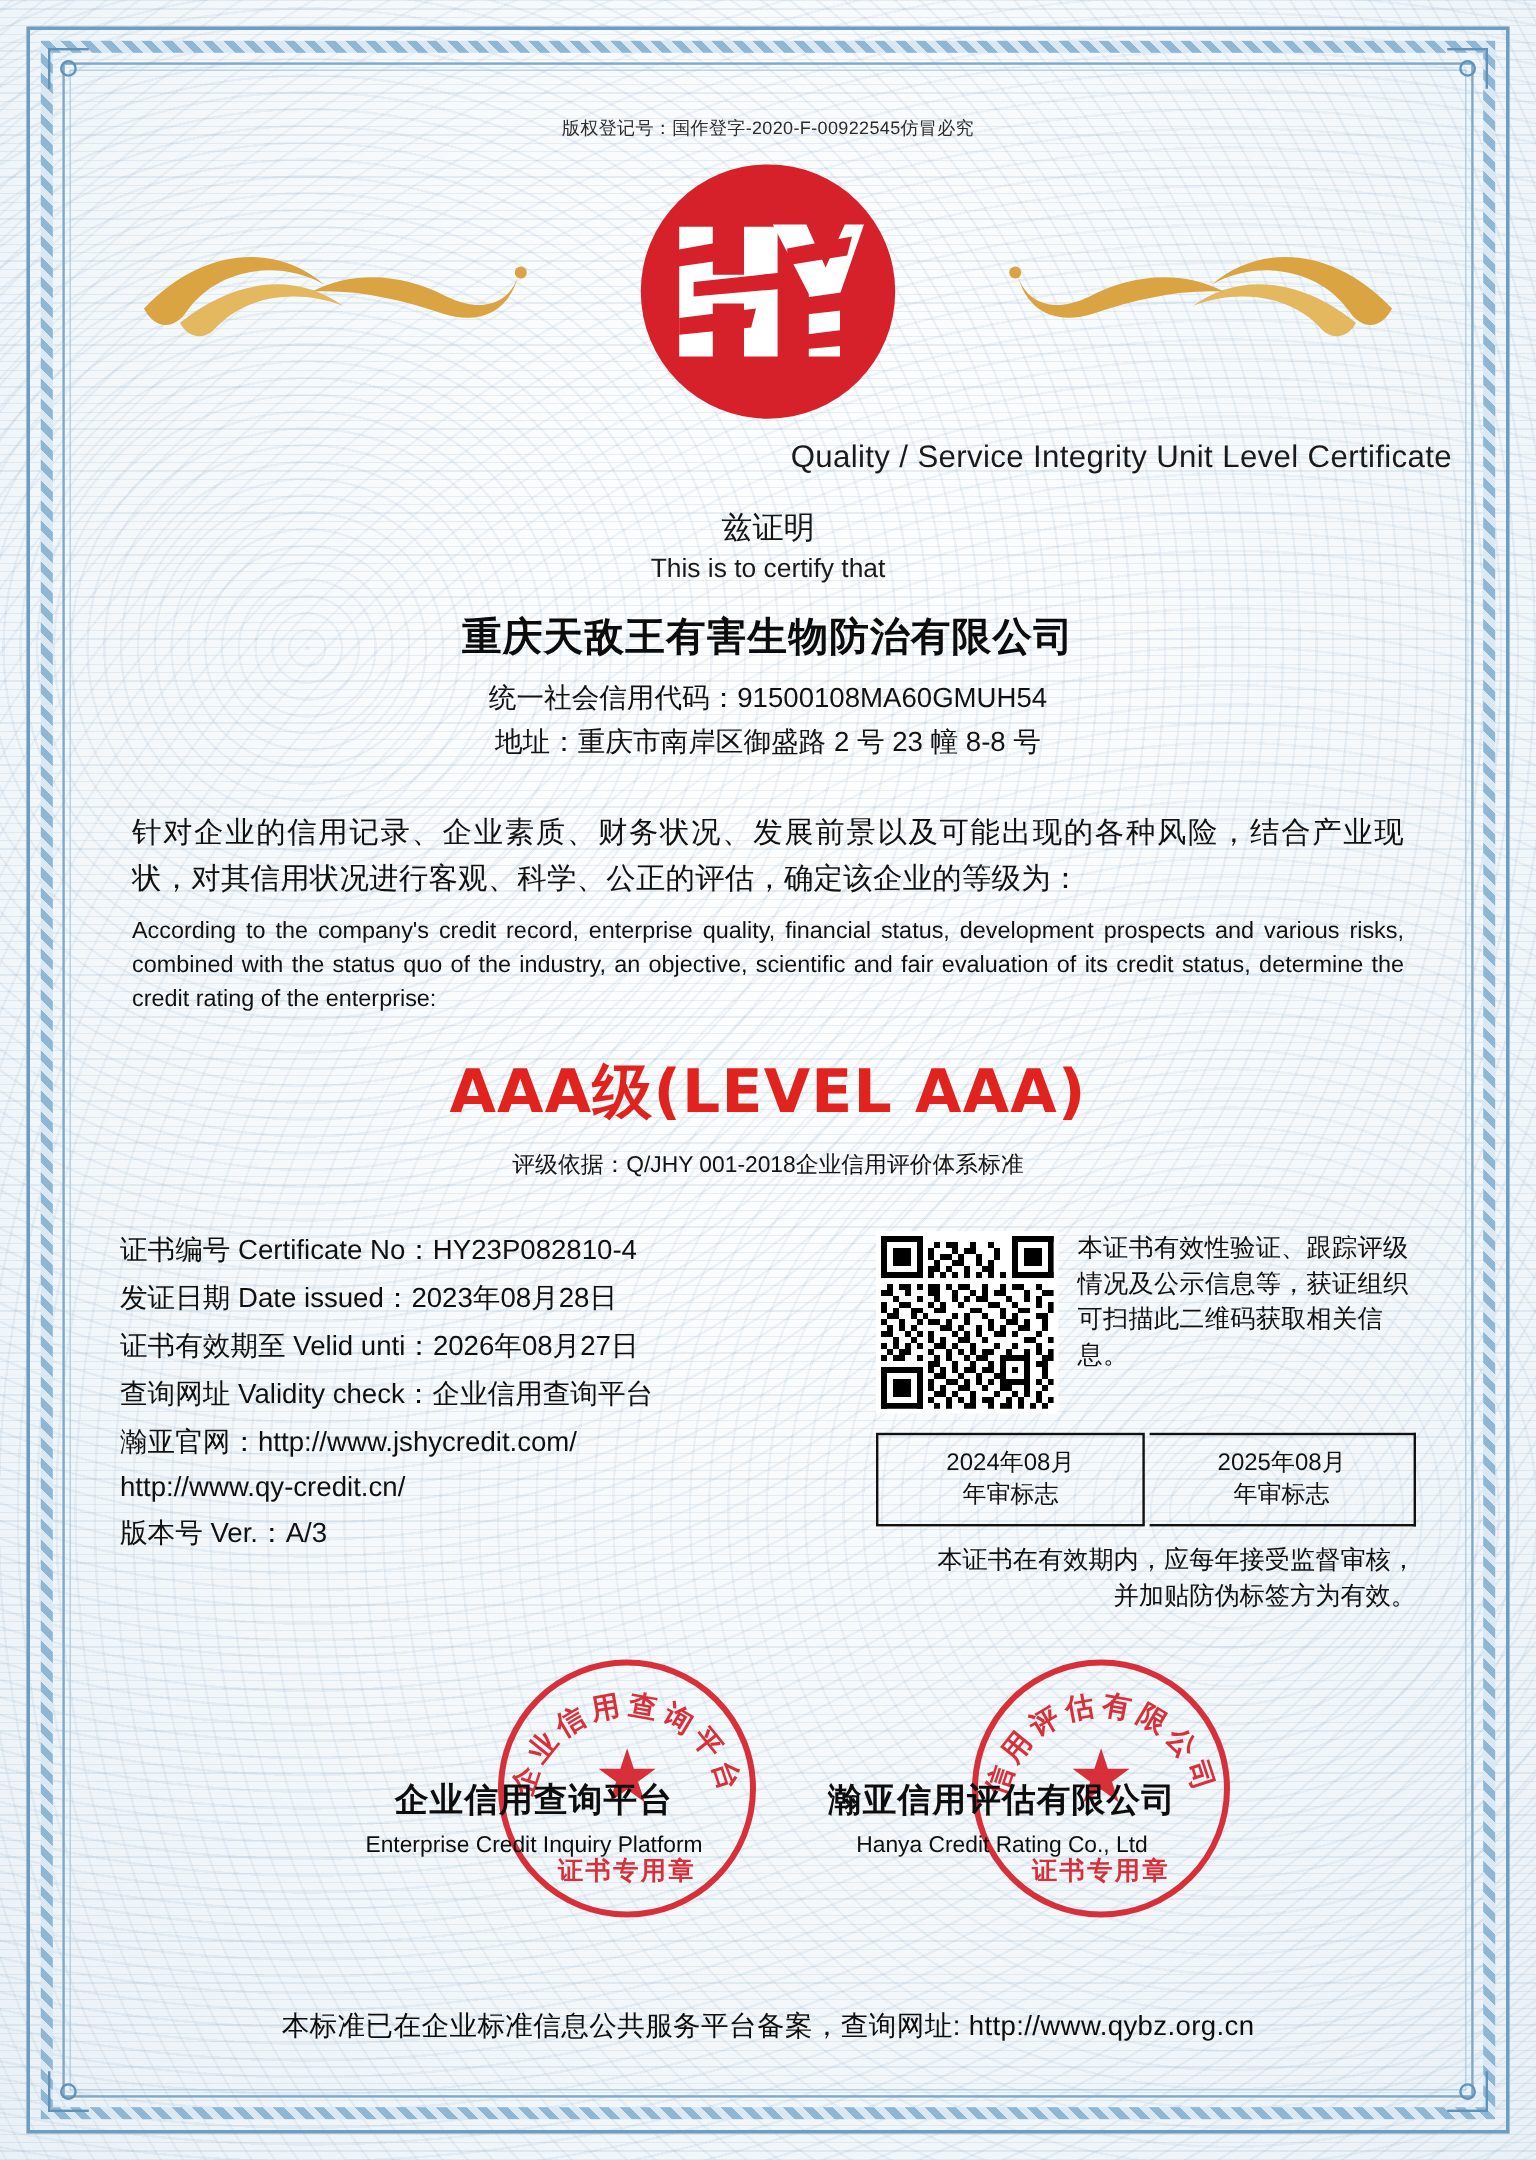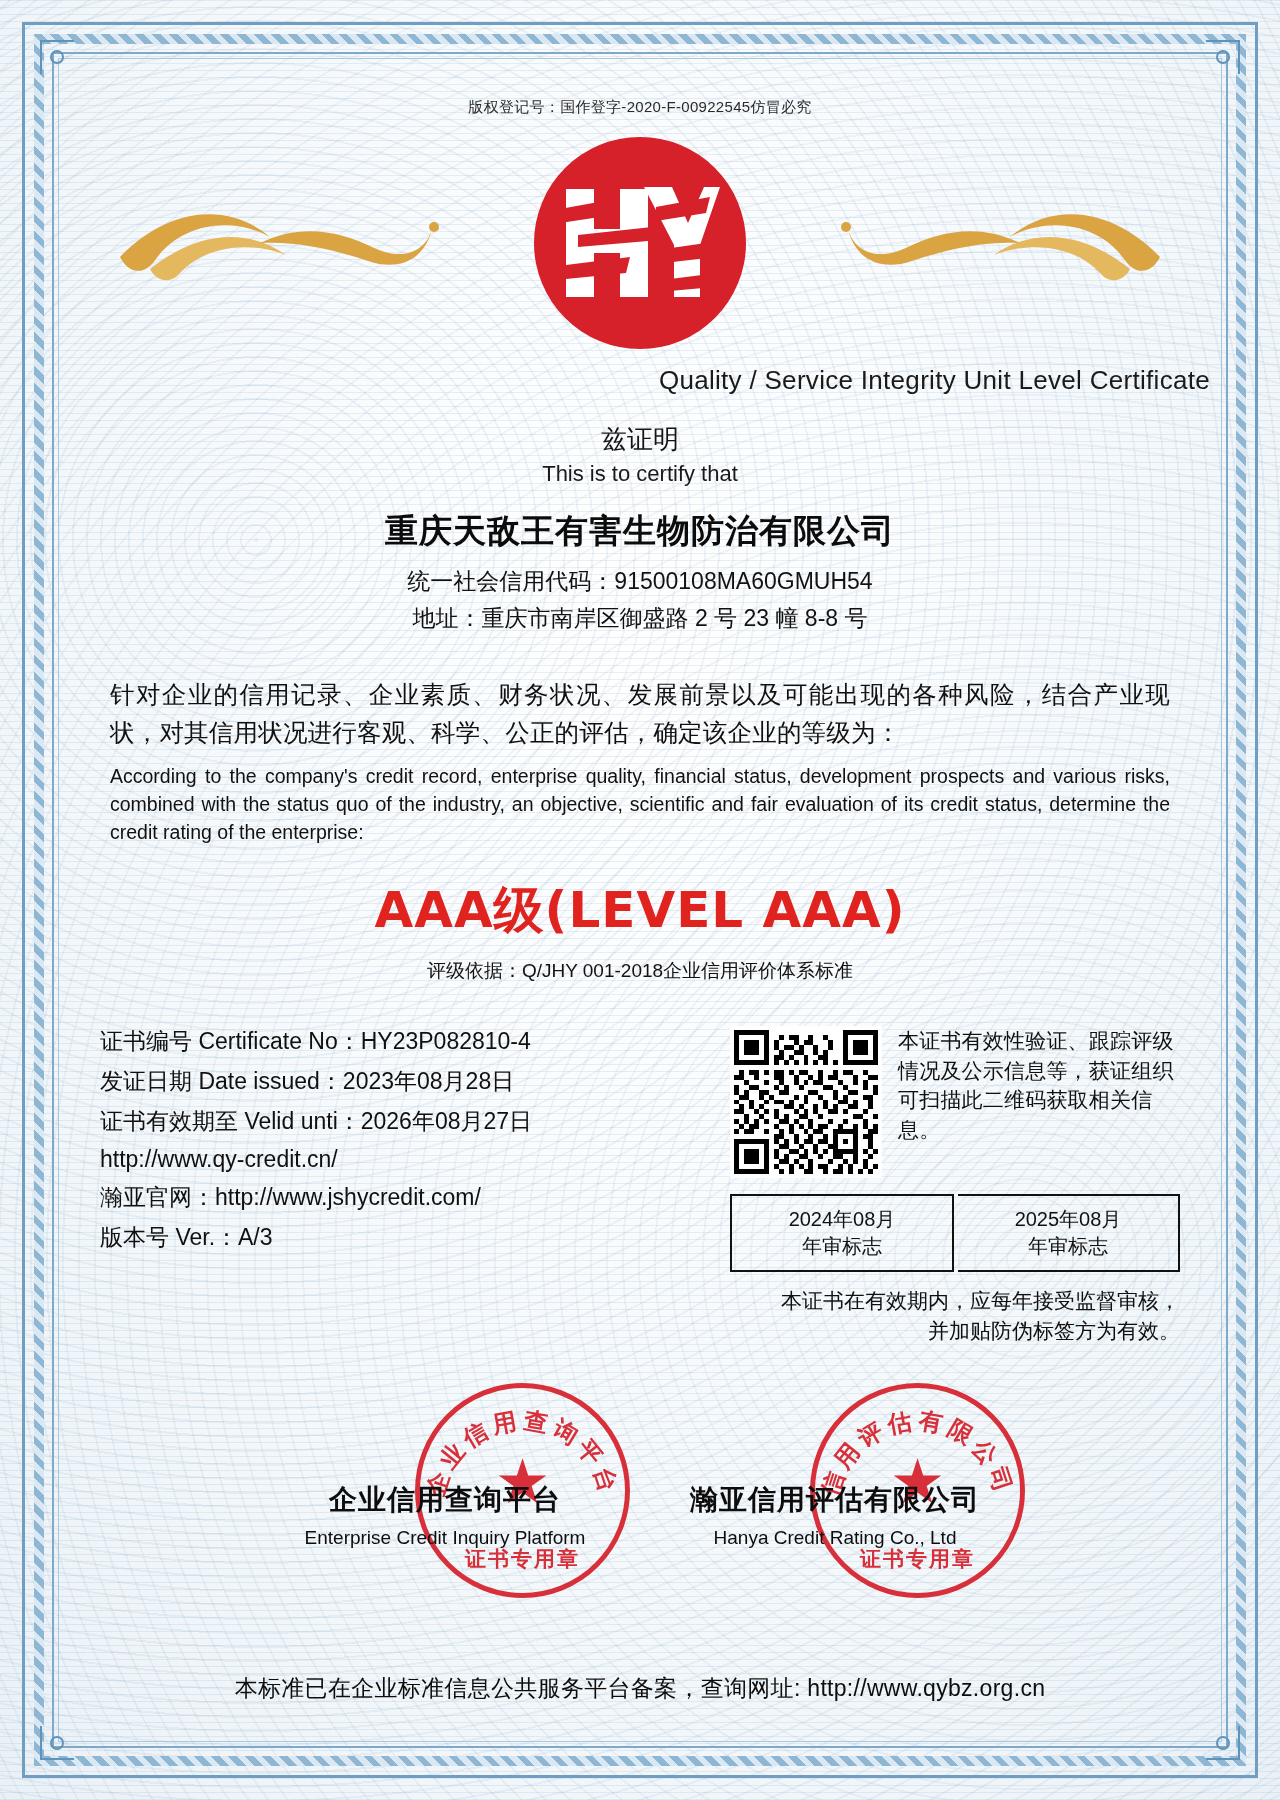--- a/index.html
+++ b/index.html
@@ -363,22 +363,23 @@
     </div>
 
     <div class="level">AAA级(LEVEL AAA)</div>
     <div class="rating-basis-cn">评级依据：Q/JHY 001-2018企业信用评价体系标准</div>
 
     <div class="details-row">
       <div class="details-left">
         <div class="detail-line">证书编号 Certificate No：HY23P082810-4</div>
         <div class="detail-line">发证日期 Date issued：2023年08月28日</div>
         <div class="detail-line">证书有效期至 Velid unti：2026年08月27日</div>
+        <div class="detail-line">查询网址 Validity check：企业信用查询平台</div>
+        <div class="detail-line">瀚亚官网：http://www.jshycredit.com/</div>
         <div class="detail-line">http://www.qy-credit.cn/</div>
-        <div class="detail-line">瀚亚官网：http://www.jshycredit.com/</div>
         <div class="detail-line">版本号 Ver.：A/3</div>
       </div>
 
       <div class="details-right">
         <div class="qr-row">
           <div class="qr">
             <svg viewBox="0 0 29 29" width="144" height="144" shape-rendering="crispEdges">
               <rect width="29" height="29" fill="#ffffff"></rect>
               <g fill="#000000">
 

